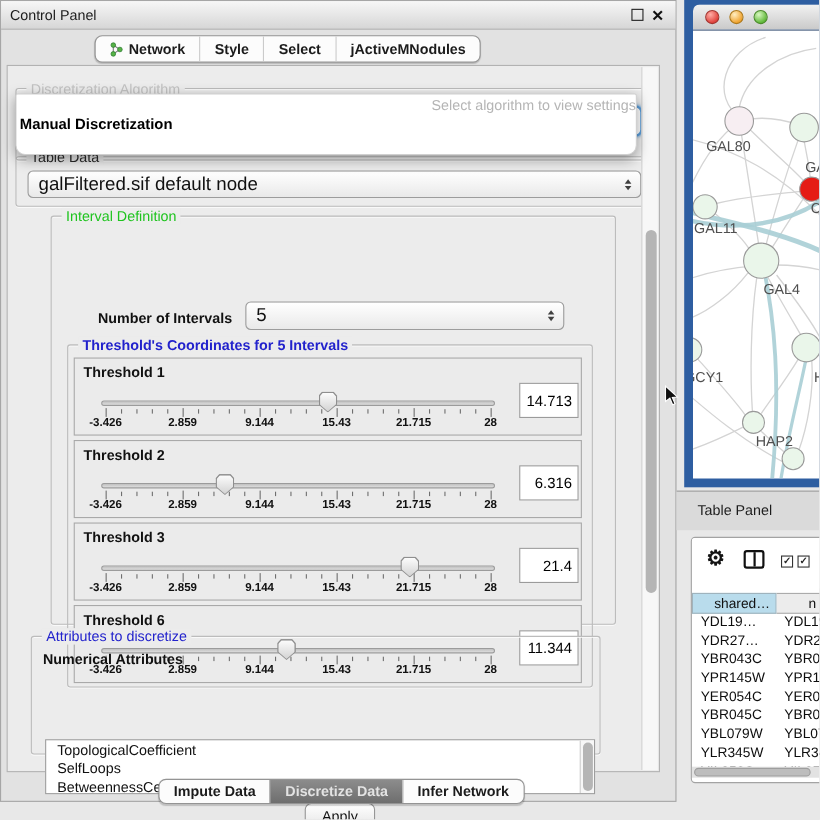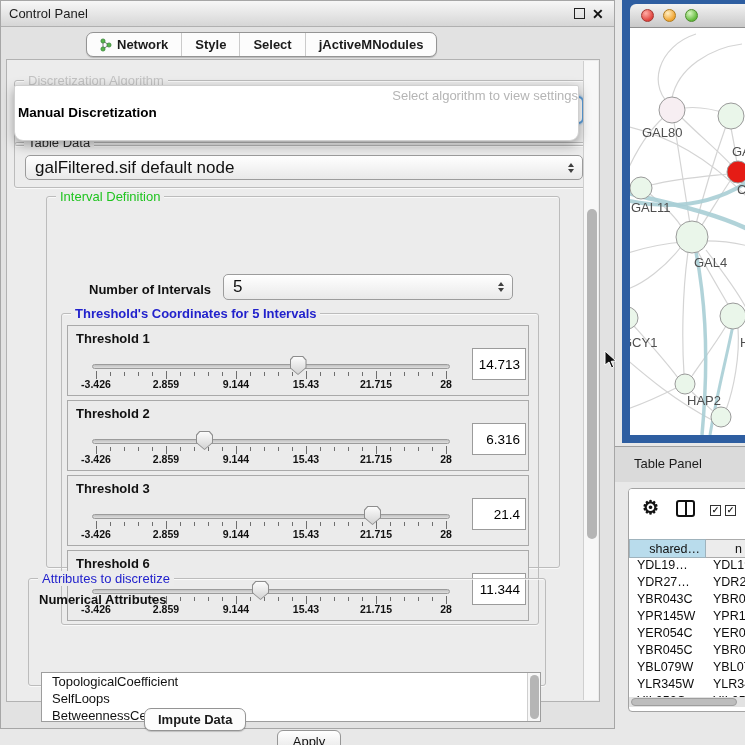--- a/index.html
+++ b/index.html
@@ -334,20 +334,26 @@
 
     <div id="algo-popup">
       <div id="algo-hint">Select algorithm to view settings</div>
       <div class="algo-opt" style="top:19px;font-weight:bold;">Manual Discretization</div>
     </div>
 
     <div class="tabbar" id="bottom-tabbar" style="left:143px;top:707px;height:23px;">
         <div class="tb">
           <span>Impute Data</span>
         </div>
+        <div class="tb sel">
+          <span>Discretize Data</span>
+        </div>
+        <div class="tb">
+          <span>Infer Network</span>
+        </div>
       </div>
   </div>
 
   <div id="netwin">
     <div id="net-titlebar">
       <span class="tl" id="tl-red"></span>
       <span class="tl" id="tl-yellow"></span>
       <span class="tl" id="tl-green"></span>
     </div>
     <div id="net-canvas">

